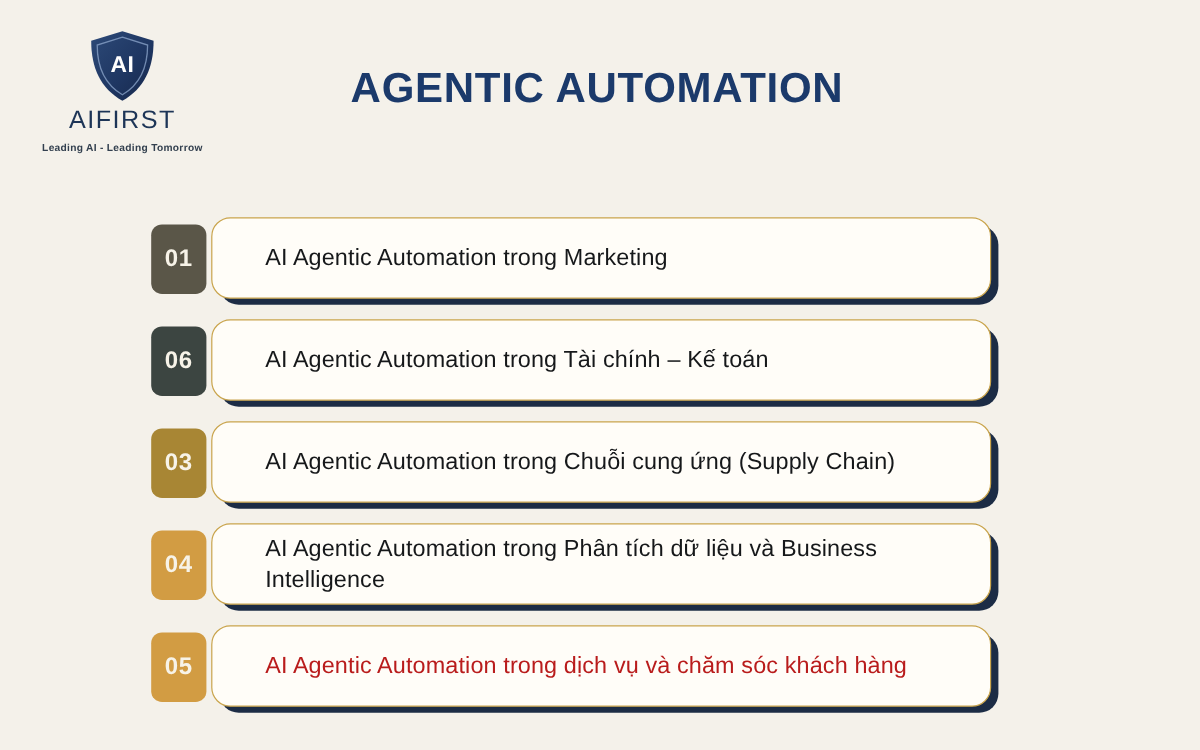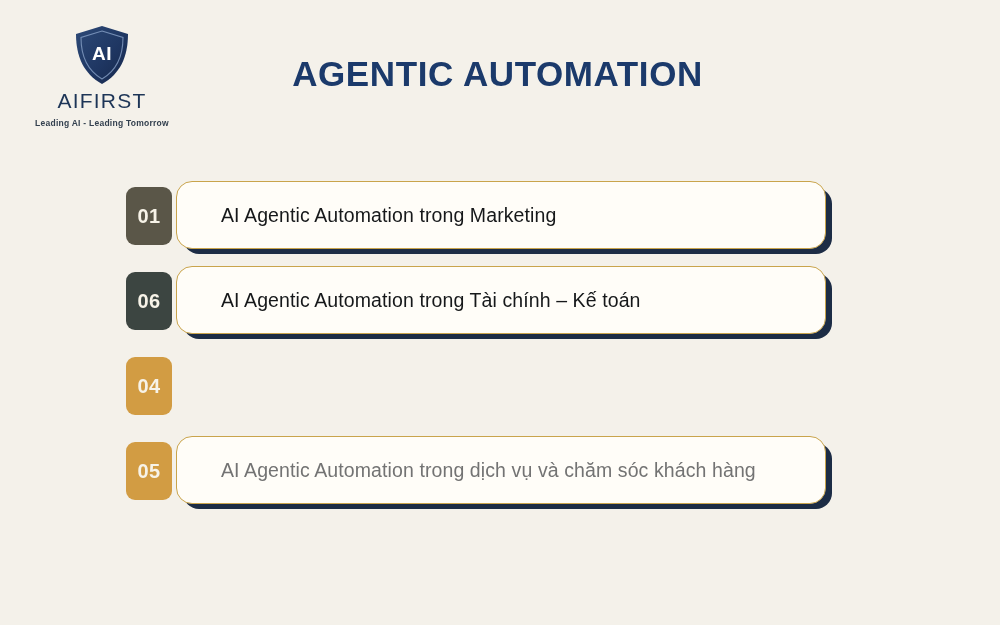--- a/index.html
+++ b/index.html
@@ -171,28 +171,43 @@
   <div class="row">
     <div class="badge" style="background: rgb(60, 69, 65);">06</div>
     <div class="card-wrap">
       <div class="card-shadow" style="background: rgb(28, 44, 69);"></div>
       <div class="card" style="background: rgb(255, 253, 248); border-color: rgb(201, 164, 76);">
         <span class="card-text" style="color: rgb(22, 24, 26);">AI Agentic Automation trong Tài chính – Kế toán</span>
       </div>
     </div>
   </div>
 
+  <div class="row">
+    <div class="badge" style="background: rgb(168, 134, 52);">03</div>
+    <div class="card-wrap">
+      <div class="card-shadow" style="background: rgb(28, 44, 69);"></div>
+      <div class="card" style="background: rgb(255, 253, 248); border-color: rgb(201, 164, 76);">
+        <span class="card-text" style="color: rgb(22, 24, 26);">AI Agentic Automation trong Chuỗi cung ứng (Supply Chain)</span>
+      </div>
+    </div>
+  </div>
 
   <div class="row">
     <div class="badge" style="background: rgb(210, 156, 67);">04</div>
+    <div class="card-wrap">
+      <div class="card-shadow" style="background: rgb(28, 44, 69);"></div>
+      <div class="card" style="background: rgb(255, 253, 248); border-color: rgb(201, 164, 76);">
+        <span class="card-text" style="color: rgb(22, 24, 26);">AI Agentic Automation trong Phân tích dữ liệu và Business Intelligence</span>
+      </div>
+    </div>
   </div>
 
   <div class="row">
     <div class="badge" style="background: rgb(210, 156, 67);">05</div>
     <div class="card-wrap">
       <div class="card-shadow" style="background: rgb(28, 44, 69);"></div>
       <div class="card" style="background: rgb(255, 253, 248); border-color: rgb(201, 164, 76);">
-        <span class="card-text" style="color: #737373;">AI Agentic Automation trong dịch vụ và chăm sóc khách hàng</span>
+        <span class="card-text" style="color: #b91c1c;">AI Agentic Automation trong dịch vụ và chăm sóc khách hàng</span>
       </div>
     </div>
   </div>
 
 </div>
 
 </body></html>

